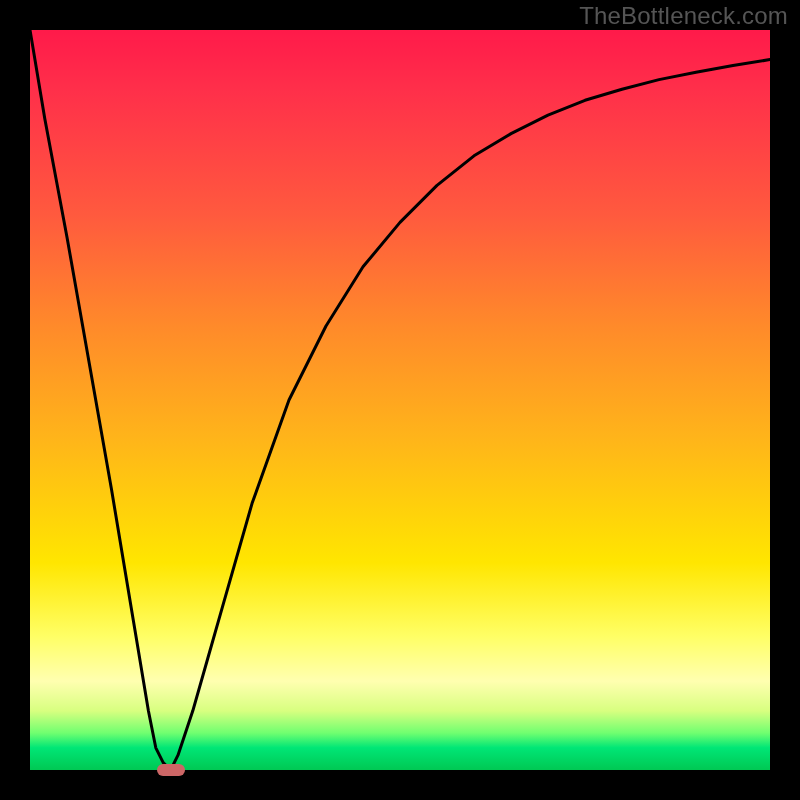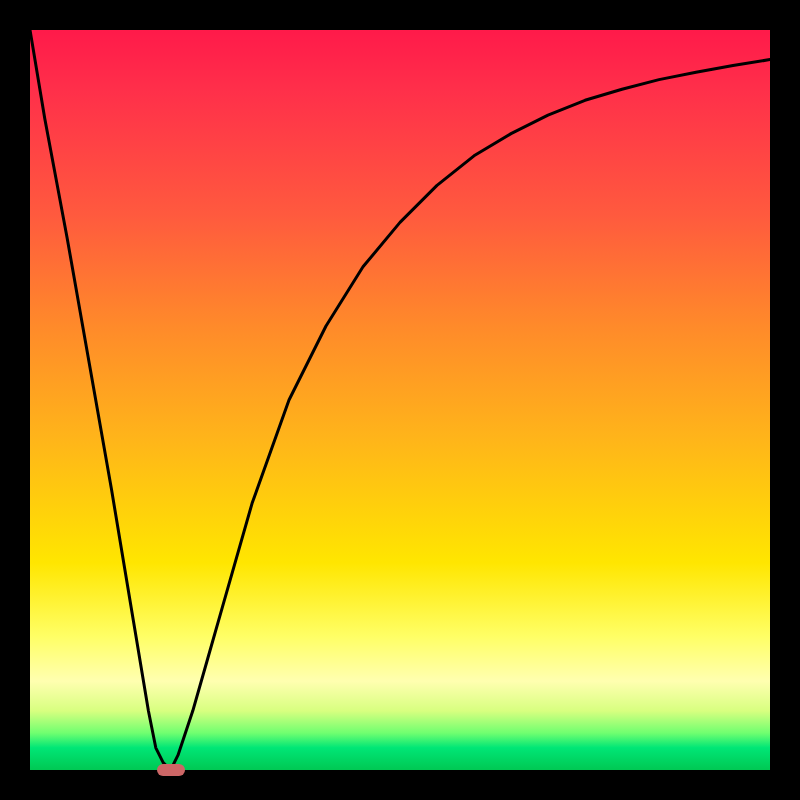--- a/index.html
+++ b/index.html
@@ -63,20 +63,21 @@
     font-size: 24px;
     font-weight: 500;
     letter-spacing: 0.2px;
   }
 </style>
 </head>
 <body>
 
 <div class="frame">
 
+  <div class="watermark">TheBottleneck.com</div>
 
   <div class="plot-area">
 
     <svg class="curve" viewBox="0 0 740 740" preserveAspectRatio="none">
       <path id="curve-path" d="M0.0 0.0 L14.8 88.8 L37.0 207.2 L59.2 333.0 L81.4 458.8 L103.6 592.0 L118.4 680.8 L125.8 717.8 L133.2 732.6 L140.6 740.0 L148.0 725.2 L162.8 680.8 L177.6 629.0 L192.4 577.2 L222.0 473.6 L259.0 370.0 L296.0 296.0 L333.0 236.8 L370.0 192.4 L407.0 155.4 L444.0 125.8 L481.0 103.6 L518.0 85.1 L555.0 70.3 L592.0 59.2 L629.0 49.6 L666.0 42.2 L703.0 35.5 L740.0 29.6" fill="none" stroke="#000" stroke-width="3" stroke-linecap="round" stroke-linejoin="round"></path>
     </svg>
 
     <div id="opt-marker" class="marker" style="left: 140.6px; top: 740px; background: rgb(204, 102, 102);"></div>
 
   </div>

